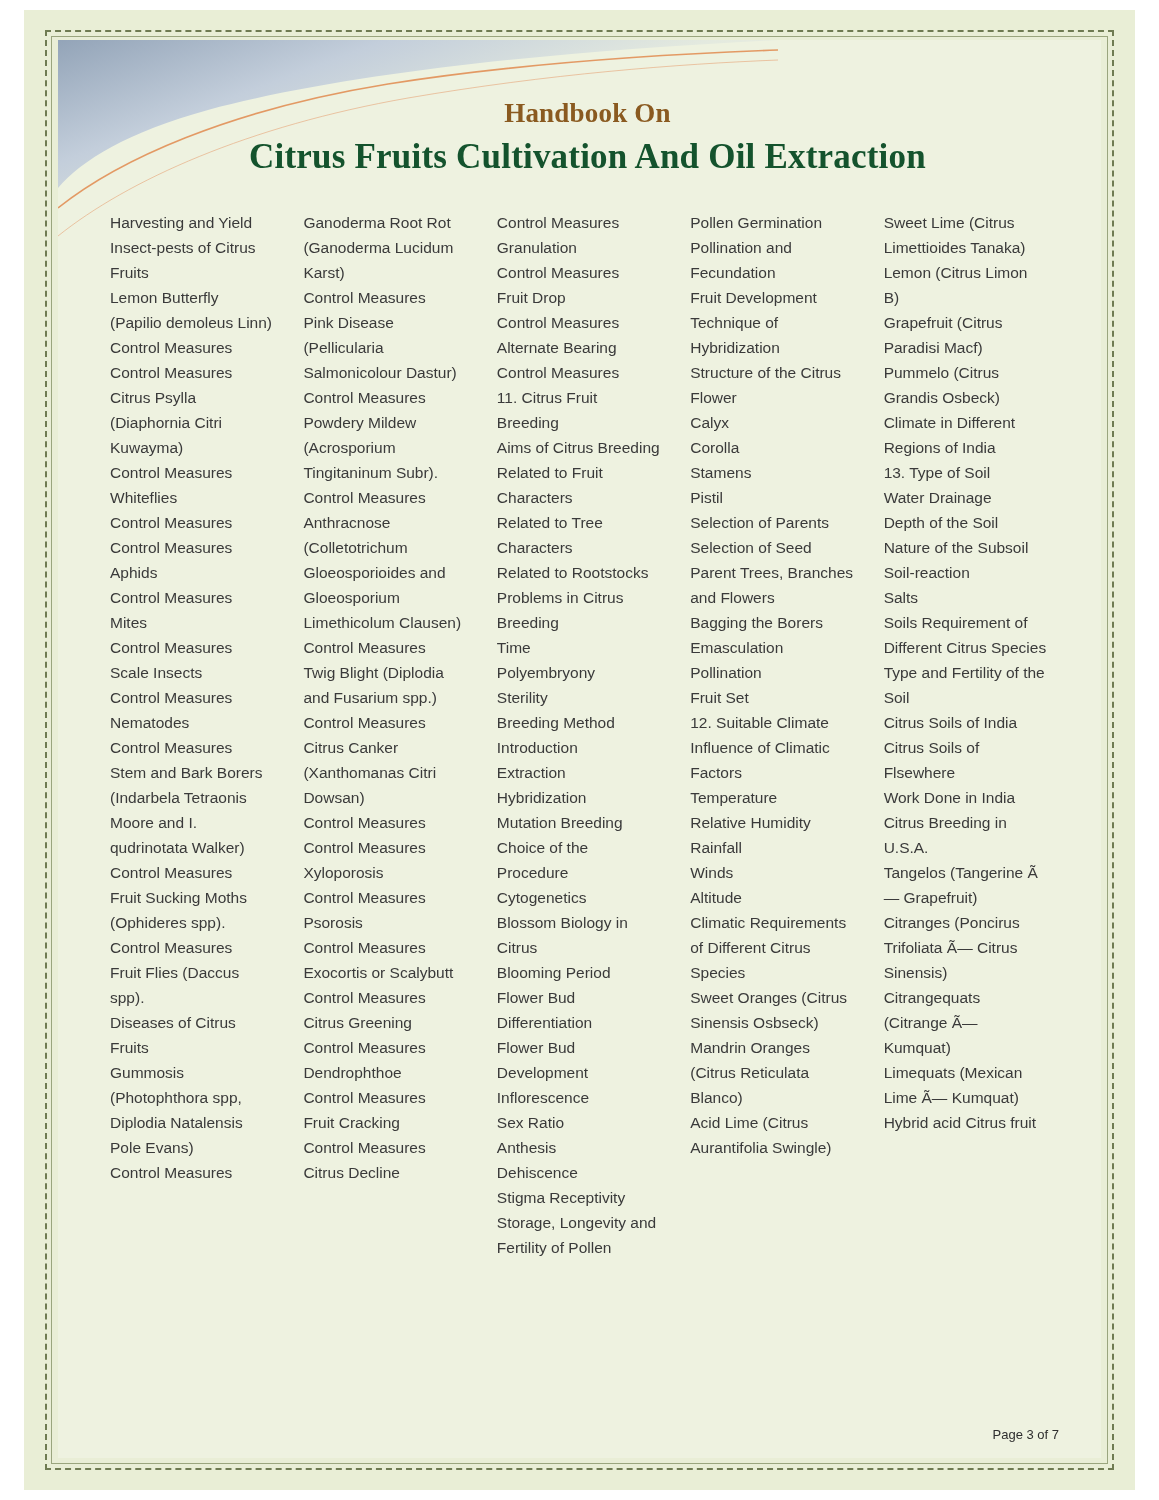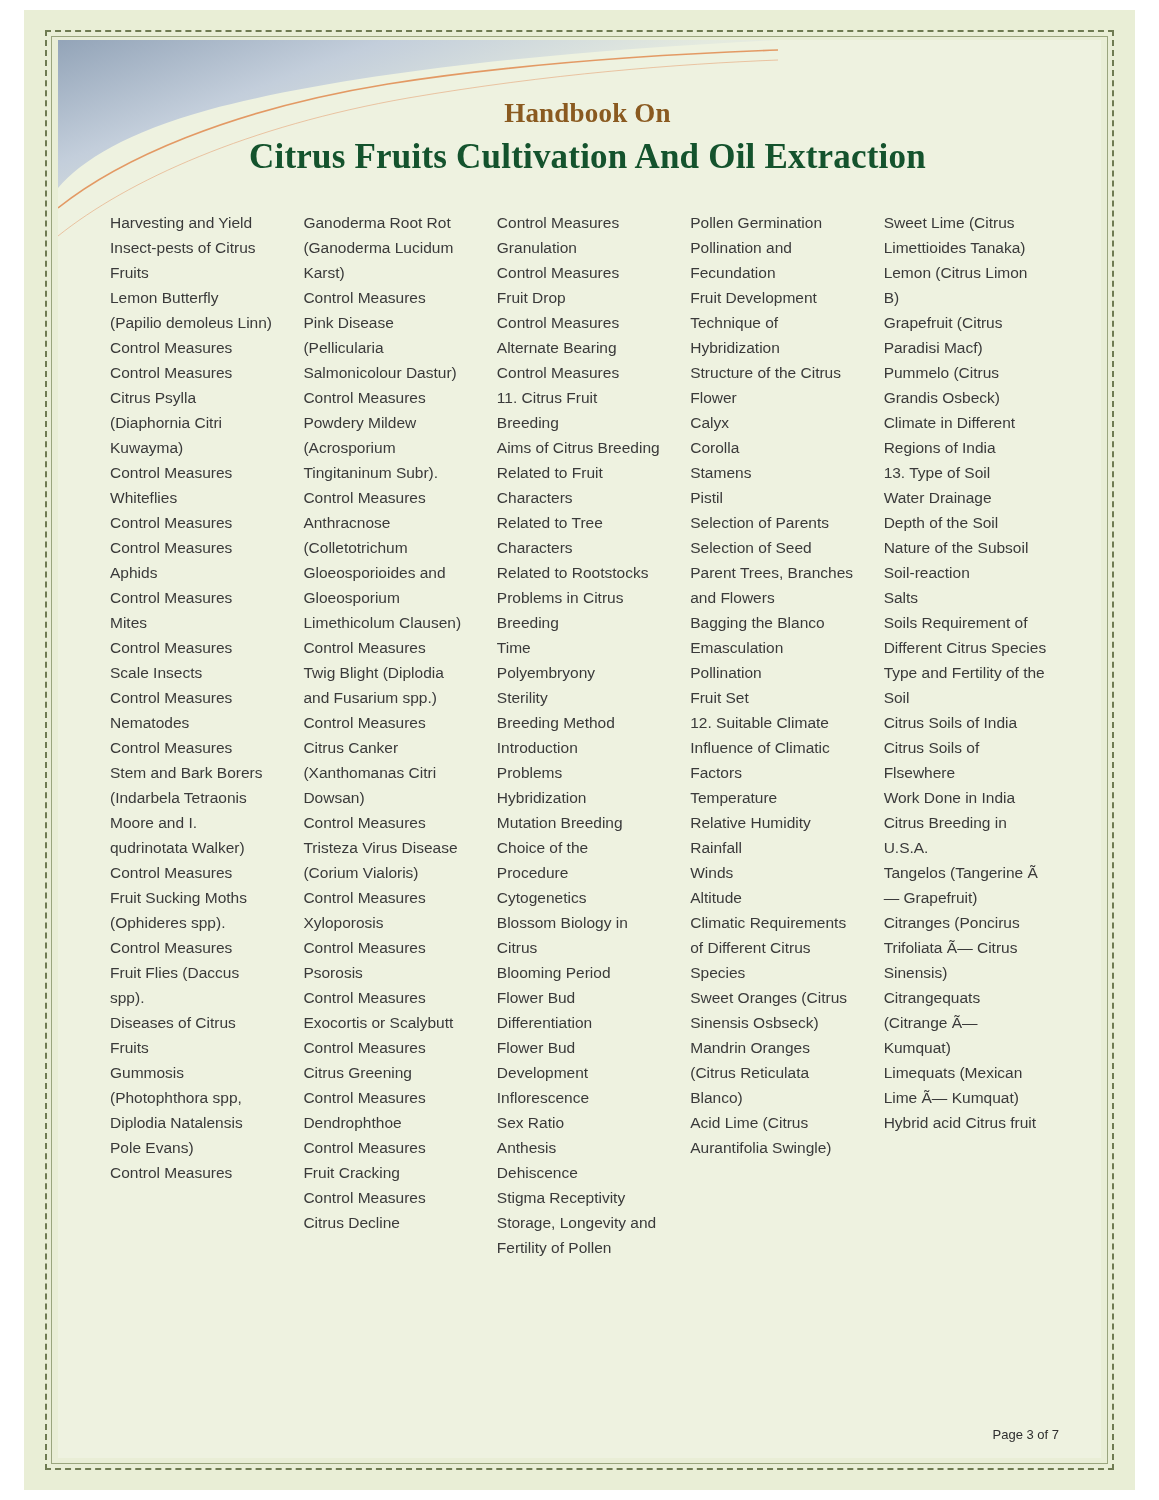--- a/index.html
+++ b/index.html
@@ -210,21 +210,20 @@
           <li>Pink Disease (Pellicularia Salmonicolour Dastur)</li>
           <li>Control Measures</li>
           <li>Powdery Mildew (Acrosporium Tingitaninum Subr).</li>
           <li>Control Measures</li>
           <li>Anthracnose (Colletotrichum Gloeosporioides and Gloeosporium Limethicolum Clausen)</li>
           <li>Control Measures</li>
           <li>Twig Blight (Diplodia and Fusarium spp.)</li>
           <li>Control Measures</li>
           <li>Citrus Canker (Xanthomanas Citri Dowsan)</li>
           <li>Control Measures</li>
-          <li>Tristeza Virus Disease (Corium Vialoris)</li>
           <li>Control Measures</li>
           <li>Xyloporosis</li>
           <li>Control Measures</li>
           <li>Psorosis</li>
           <li>Control Measures</li>
           <li>Exocortis or Scalybutt</li>
           <li>Control Measures</li>
           <li>Citrus Greening</li>
           <li>Control Measures</li>
           <li>Dendrophthoe</li>
@@ -248,21 +247,21 @@
           <li>Aims of Citrus Breeding</li>
           <li>Related to Fruit Characters</li>
           <li>Related to Tree Characters</li>
           <li>Related to Rootstocks</li>
           <li>Problems in Citrus Breeding</li>
           <li>Time</li>
           <li>Polyembryony</li>
           <li>Sterility</li>
           <li>Breeding Method</li>
           <li>Introduction</li>
-          <li>Problems</li>
+          <li>Extraction</li>
           <li>Hybridization</li>
           <li>Mutation Breeding</li>
           <li>Choice of the Procedure</li>
           <li>Cytogenetics</li>
           <li>Blossom Biology in Citrus</li>
           <li>Blooming Period</li>
           <li>Flower Bud Differentiation</li>
           <li>Flower Bud Development</li>
           <li>Inflorescence</li>
           <li>Sex Ratio</li>
@@ -279,21 +278,21 @@
           <li>Pollination and Fecundation</li>
           <li>Fruit Development</li>
           <li>Technique of Hybridization</li>
           <li>Structure of the Citrus Flower</li>
           <li>Calyx</li>
           <li>Corolla</li>
           <li>Stamens</li>
           <li>Pistil</li>
           <li>Selection of Parents</li>
           <li>Selection of Seed Parent Trees, Branches and Flowers</li>
-          <li>Bagging the Blanco</li>
+          <li>Bagging the Borers</li>
           <li>Emasculation</li>
           <li>Pollination</li>
           <li>Fruit Set</li>
           <li>12. Suitable Climate</li>
           <li>Influence of Climatic Factors</li>
           <li>Temperature</li>
           <li>Relative Humidity</li>
           <li>Rainfall</li>
           <li>Winds</li>
           <li>Altitude</li>

